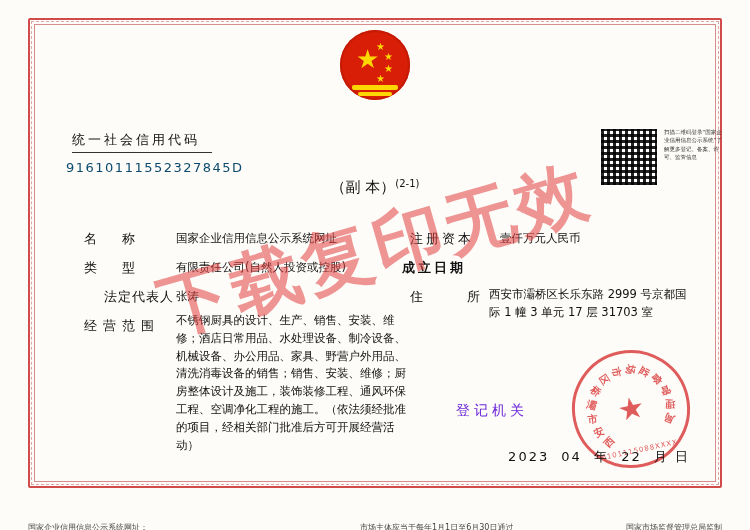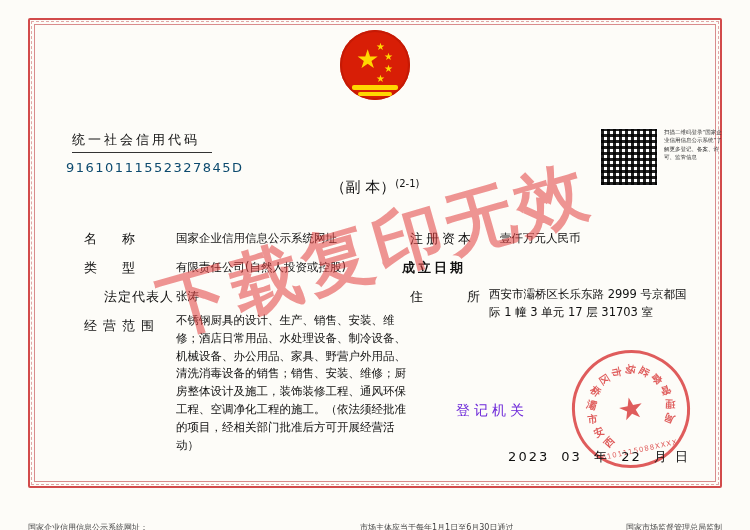--- a/index.html
+++ b/index.html
@@ -247,21 +247,21 @@
         <span style="transform: rotate(41.6667deg) translate(0px, -44px) rotate(90deg);">监</span>
         <span style="transform: rotate(62.5deg) translate(0px, -44px) rotate(90deg);">督</span>
         <span style="transform: rotate(83.3333deg) translate(0px, -44px) rotate(90deg);">管</span>
         <span style="transform: rotate(104.167deg) translate(0px, -44px) rotate(90deg);">理</span>
         <span style="transform: rotate(125deg) translate(0px, -44px) rotate(90deg);">局</span>
       </div>
   </div>
 
   <div class="date-row">
     <span>2023</span>
-    <span class="num">03</span>
+    <span class="num">04</span>
     <span>年</span>
     <span class="num">22</span>
     <span>月</span>
     <span>日</span>
   </div>
 
   <div class="watermark">下载复印无效</div>
 
   <div class="footer">
     <div class="left">

